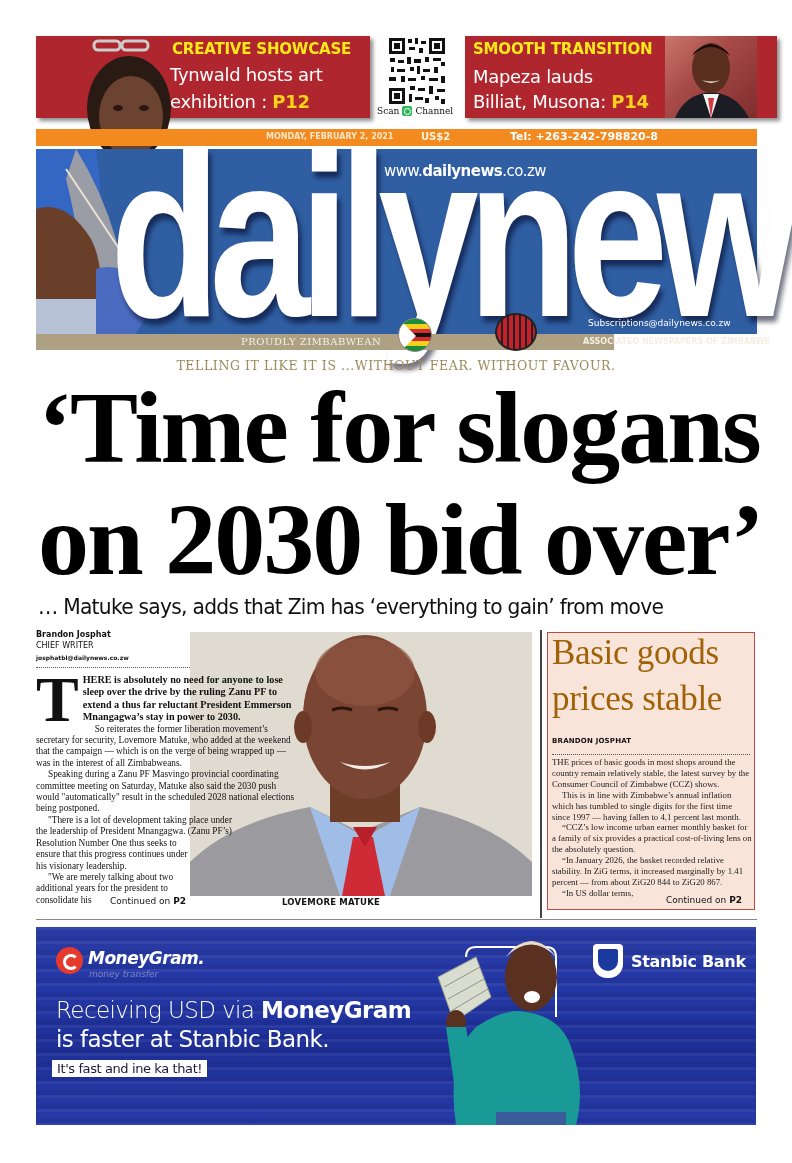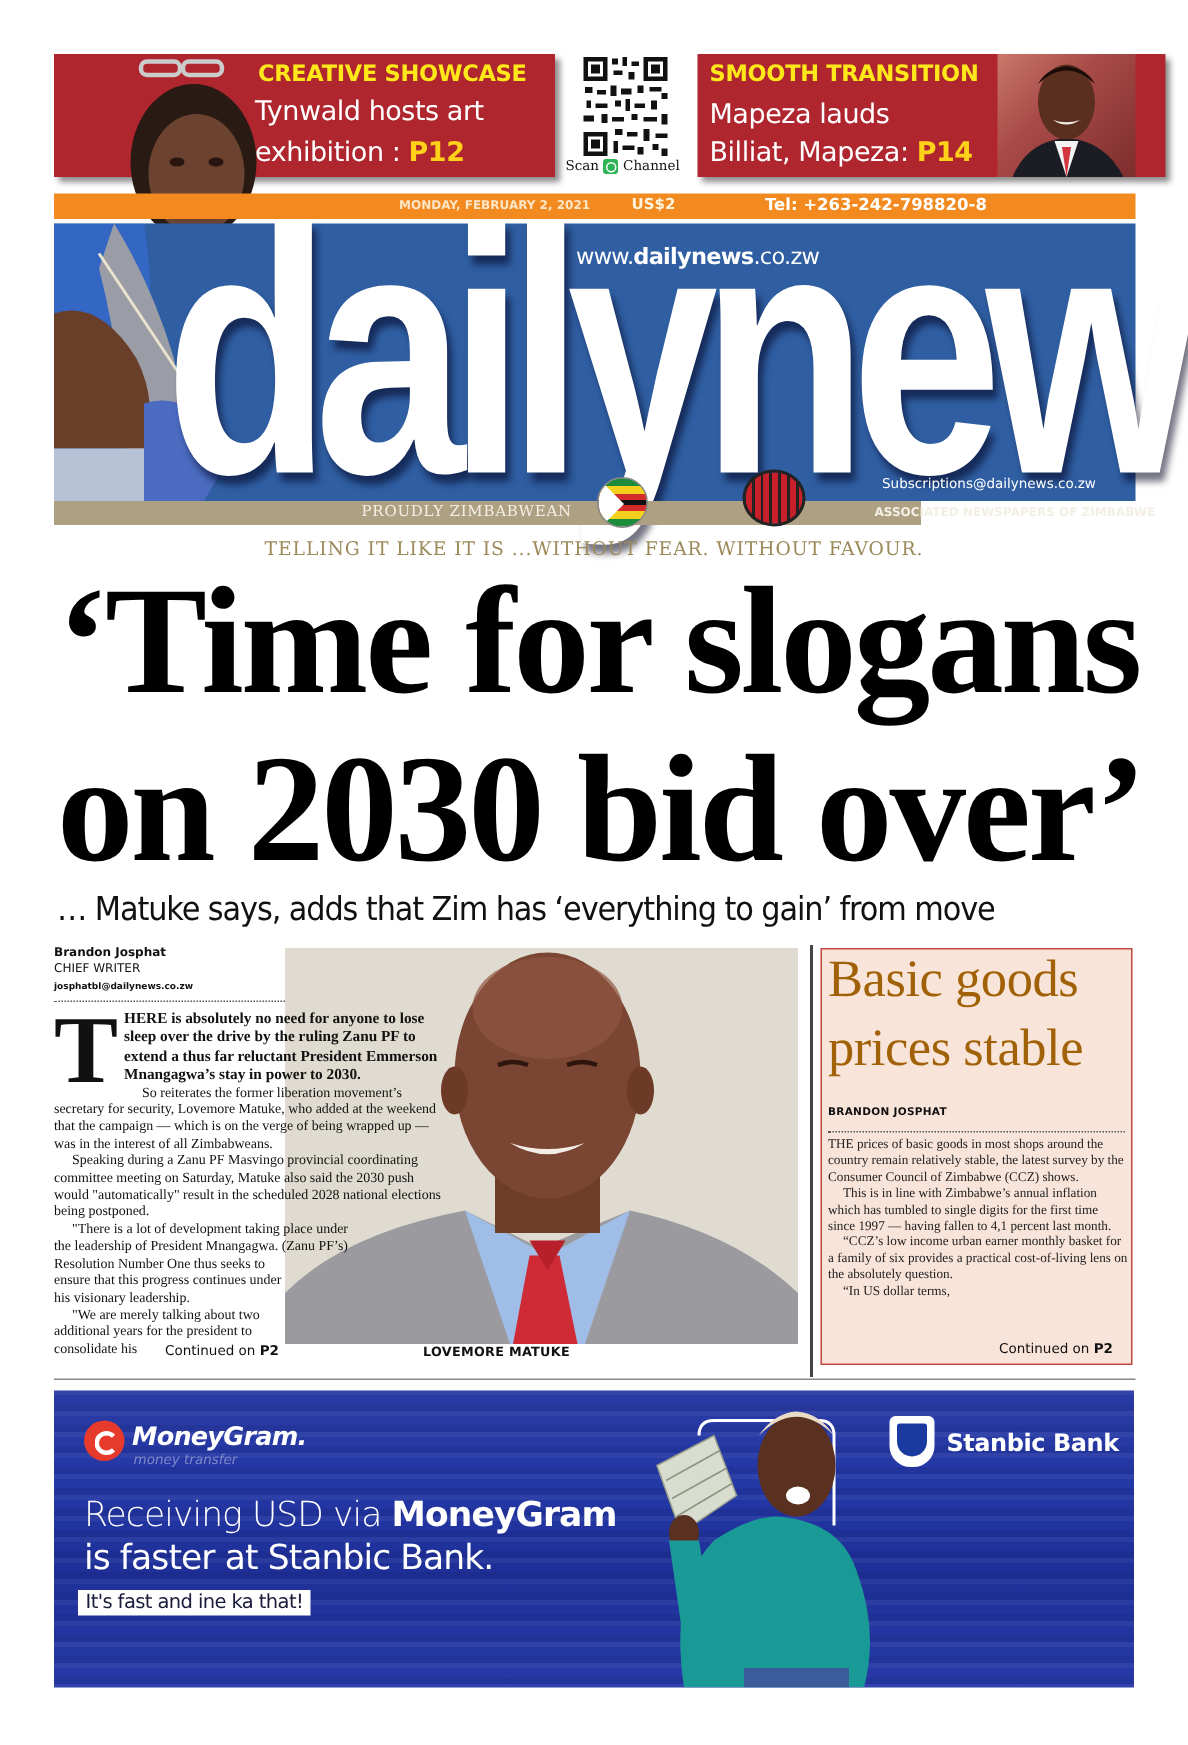--- a/index.html
+++ b/index.html
@@ -209,21 +209,21 @@
 </div>
 <div class="qr-caption">
   <span>Scan</span>
   <span class="wa-icon"></span>
   <span>Channel</span>
 </div>
 
 <div class="teaser teaser-right">
   <span class="kicker">SMOOTH TRANSITION</span>
   <span class="line line1">Mapeza lauds</span>
-  <span class="line line2"><span>Billiat, Mapeza: </span><span class="page">P14</span></span>
+  <span class="line line2"><span>Billiat, Musona: </span><span class="page">P14</span></span>
 </div>
 <div class="photo-man-small">
   <svg width="92" height="82" viewBox="0 0 92 82">
     <path d="M10 82 Q20 58 46 56 Q72 58 84 82 Z" fill="#1c1c24"></path>
     <path d="M38 58 L46 82 L54 58 Z" fill="#f4f4f4"></path>
     <path d="M43 62 L46 82 L49 62 Z" fill="#d43640"></path>
     <ellipse cx="46" cy="32" rx="19" ry="25" fill="#5a2f1f"></ellipse>
     <path d="M27 20 Q46 2 65 20 Q60 10 46 8 Q32 10 27 20 Z" fill="#1a0d08"></path>
     <path d="M37 44 Q46 50 55 44 Q46 47 37 44 Z" fill="#f0ece6"></path>
   </svg>
@@ -308,20 +308,21 @@
 <div class="col-rule"></div>
 
 <div class="side-box"></div>
 <div class="side-title">Basic goods prices stable</div>
 <div class="side-byline">BRANDON JOSPHAT</div>
 <div class="side-rule"></div>
 <div class="side-story">
   <p class="first">THE prices of basic goods in most shops around the country remain relatively stable, the latest survey by the Consumer Council of Zimbabwe (CCZ) shows.</p>
   <p>This is in line with Zimbabwe’s annual inflation which has tumbled to single digits for the first time since 1997 — having fallen to 4,1 percent last month.</p>
   <p>“CCZ’s low income urban earner monthly basket for a family of six provides a practical cost-of-living lens on the absolutely question.</p>
+  <p>“In January 2026, the basket recorded relative stability. In ZiG terms, it increased marginally by 1.41 percent — from about ZiG20 844 to ZiG20 867.</p>
   <p>“In US dollar terms,</p>
 </div>
 <div class="continued2"><span>Continued on </span><b>P2</b></div>
 
 <div class="hr-bottom"></div>
 
 <div class="ad">
   <div class="streaks"></div>
   <div class="mg-logo"></div>
   <div class="mg-name">MoneyGram.</div>

